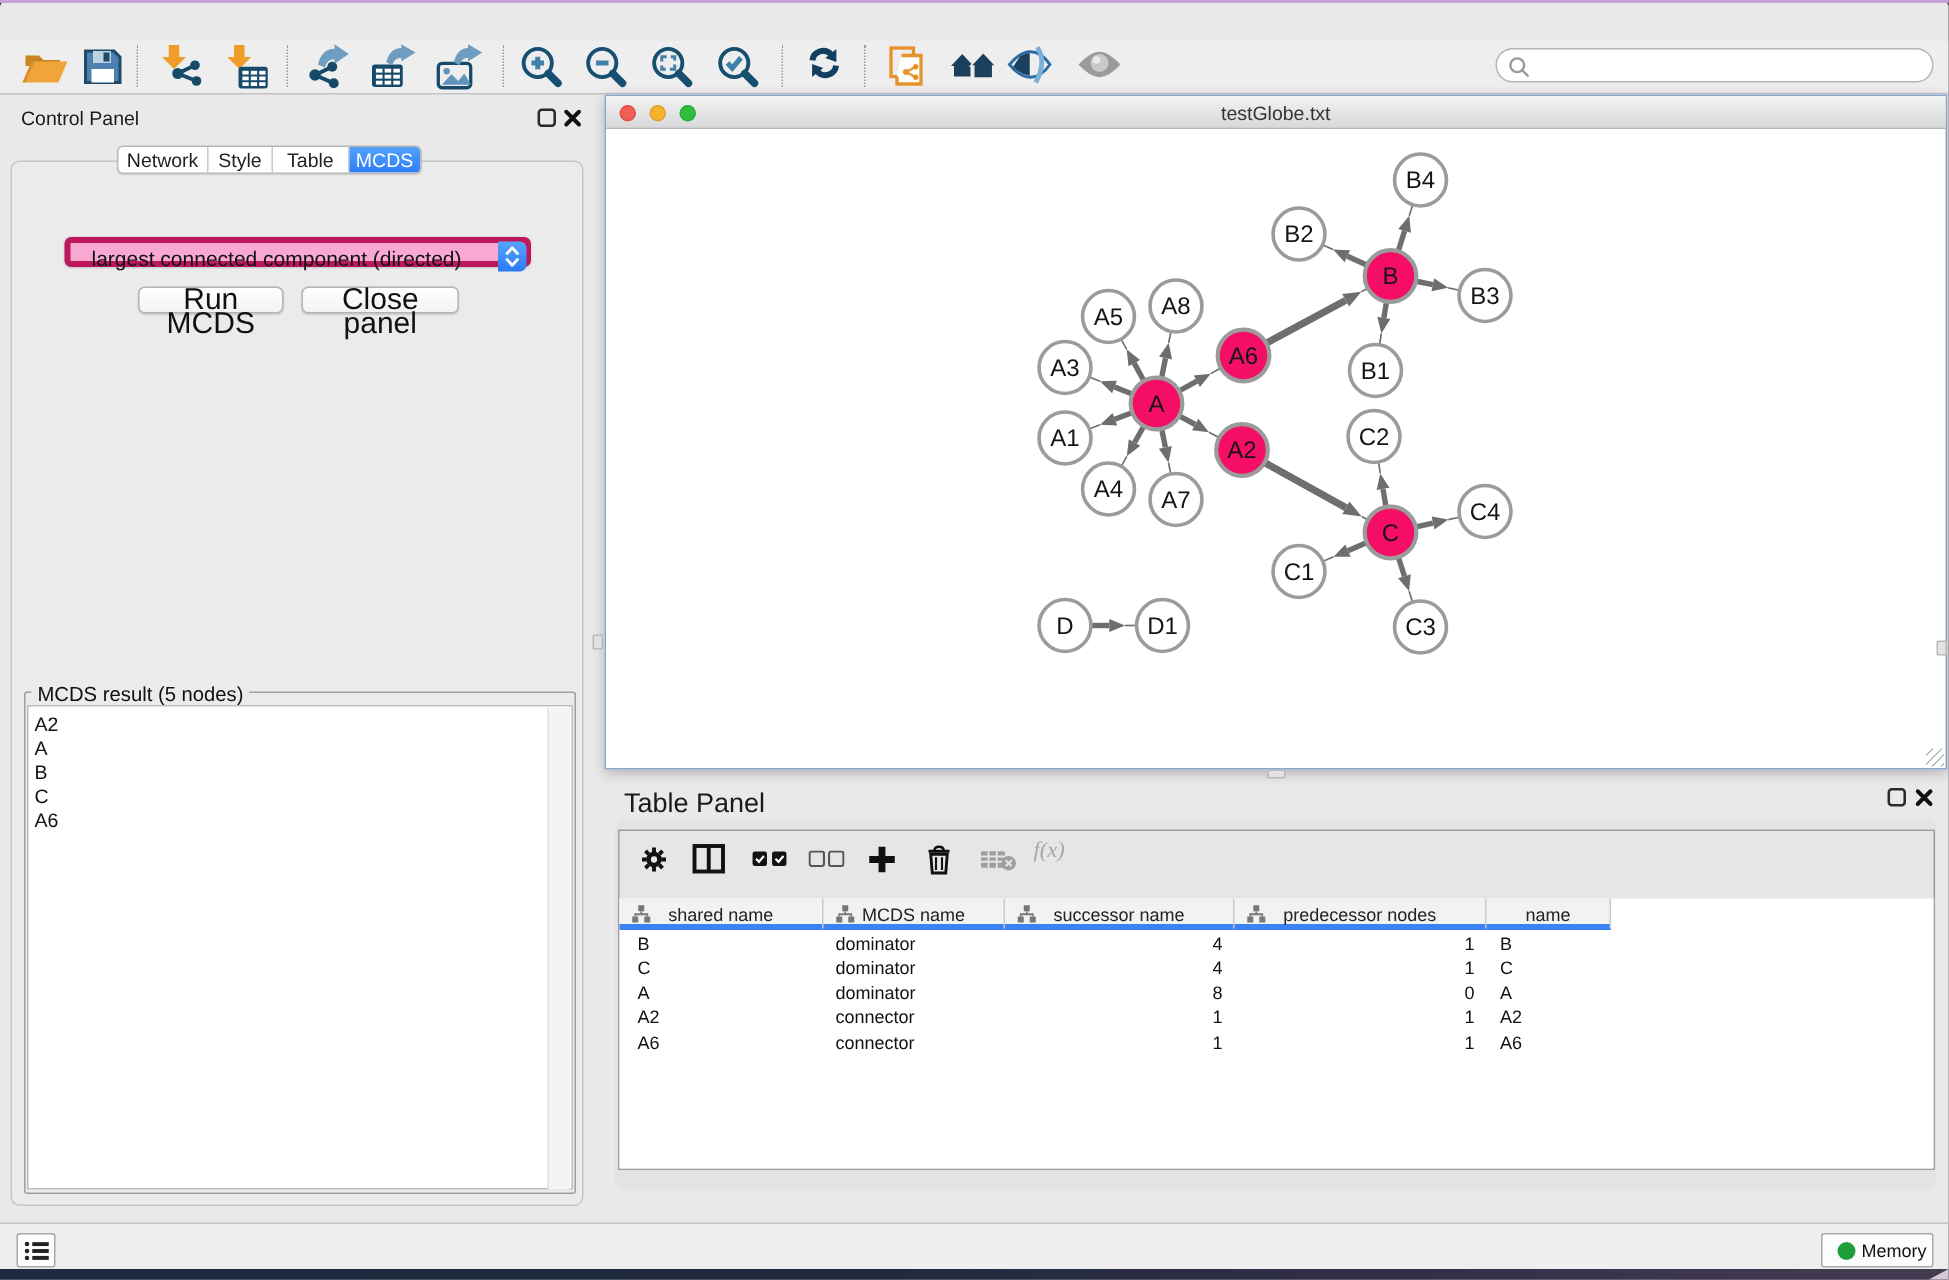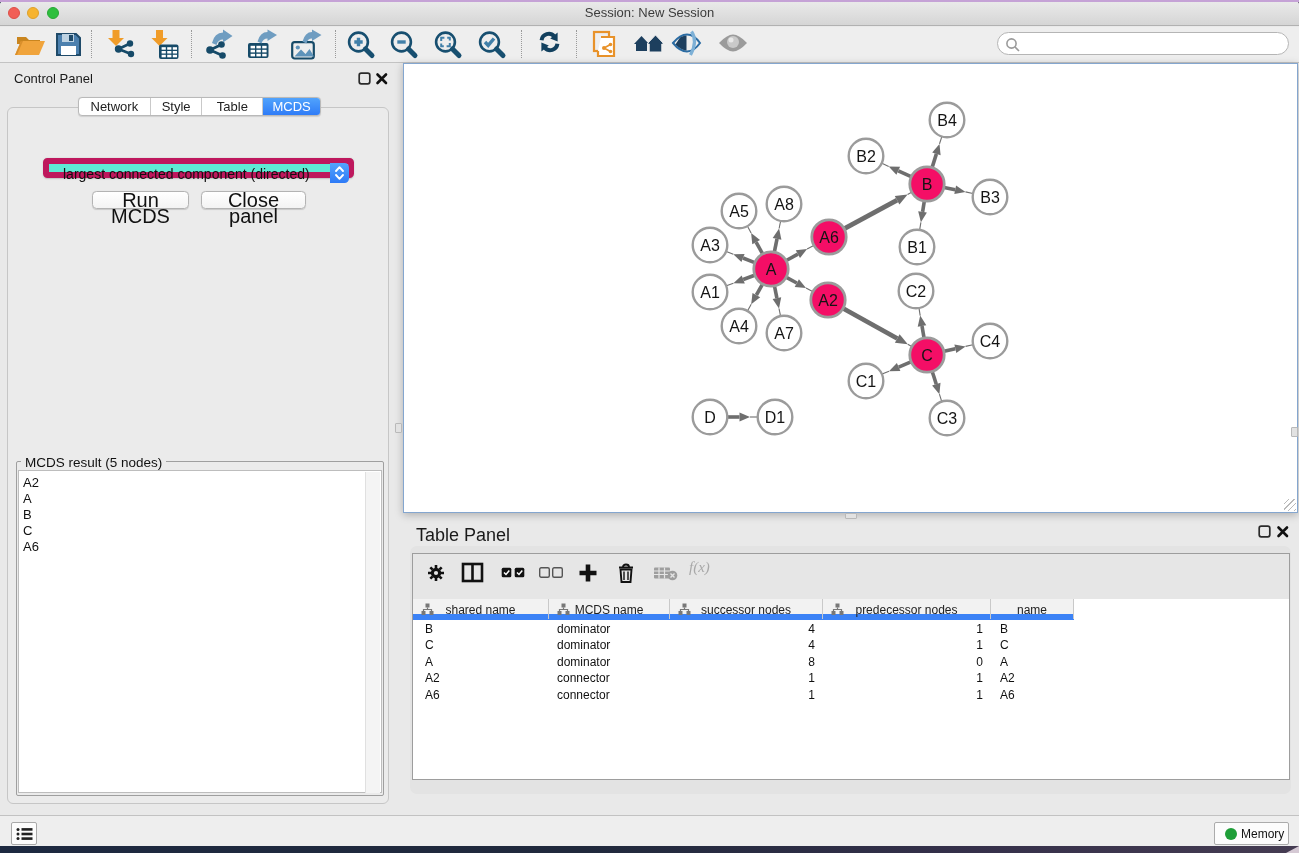--- a/index.html
+++ b/index.html
@@ -20,24 +20,24 @@
 #mainbg{position:absolute;left:0;top:64px;width:100%;height:752px;background:#e9e9e9}
 #statusline{position:absolute;left:0;top:815px;width:100%;height:0;border-top:1px solid #c2c2c2}
 #statusbar{position:absolute;left:0;top:816px;width:100%;height:30px;background:#eeeeee}
 
 #cp-title{position:absolute;left:14px;top:71px;font-size:13px;color:#1a1a1a}
 #cp-pane{position:absolute;left:7px;top:107px;width:382px;height:697px;border:1px solid #c6c6c6;border-radius:6px;background:#ebebeb}
 .seg{position:absolute;display:flex;background:#fff;border:1px solid #b9b9b9;border-radius:4px;overflow:hidden;box-shadow:0 .5px 1px rgba(0,0,0,.12)}
 .seg div{font-size:13px;color:#222;text-align:center;border-right:1px solid #c9c9c9;display:flex;align-items:center;justify-content:center}
 .seg div:last-child{border-right:none}
 .seg .on{background:linear-gradient(#51a3fc,#2f7cf7);color:#fff;border-right:none}
-#cp-tabs{left:78px;top:97px;width:243px;height:19px}
+#cp-tabs{left:78px;top:97px;width:203px;height:19px}
 #cp-tabs .s1{width:72px}#cp-tabs .s2{width:52px}#cp-tabs .s3{width:61px}#cp-tabs .s4{width:57px}
 #optlabel{position:absolute;left:7px;top:136px;width:382px;text-align:center;font-size:14px;color:#111}
-#dropdown{position:absolute;left:43px;top:158px;width:311px;height:20px;background:#5eead4;border:6px solid #be185d;border-radius:4.5px;box-shadow:0 .5px 1.5px rgba(0,0,0,.18)}
+#dropdown{position:absolute;left:43px;top:158px;width:311px;height:20px;background:#f9a8d4;border:4px solid #be185d;border-radius:4.5px;box-shadow:0 .5px 1.5px rgba(0,0,0,.18)}
 #dropdown span{position:absolute;left:14px;top:2px;font-size:14px;color:#111}
 #ddbtn{position:absolute;right:-1px;top:-1px;width:19px;height:20px;background:linear-gradient(#54a5fd,#2d7af6);border-radius:0 4.5px 4.5px 0}
 .btn{position:absolute;height:18px;background:linear-gradient(#ffffff,#f3f3f3);border:1px solid #b3b3b3;border-radius:4.5px;font-size:20px;color:#111;text-align:center;line-height:16px;box-shadow:0 .5px 1px rgba(0,0,0,.15)}
 #btn-run{left:92px;top:191px;width:97px}
 #btn-close{left:201px;top:191px;width:105px}
 #groupbox{position:absolute;left:16px;top:461px;width:368px;height:335px;border:1px solid #9f9f9f;border-radius:2px}
 #grouplabel{position:absolute;left:21px;top:455px;background:#ebebeb;padding:0 4px;font-size:13.5px;color:#111}
 #mcdslist{position:absolute;left:18px;top:470px;width:364px;height:323px;background:#fff;border:1px solid #bdbdbd}
 #mcdslist .it{position:absolute;left:4px;font-size:13px;color:#111}
 #mcdssb{position:absolute;right:1px;top:1px;width:15px;height:321px;background:#f4f4f4;border-left:1px solid #e0e0e0}
@@ -49,44 +49,38 @@
 #nw-titlebar .t3{left:49px;top:6px;width:11px;height:11px;background:#2ebf3e;border:1px solid #29a836}
 #nw-title{position:absolute;top:4px;left:0;width:100%;text-align:center;font-size:13px;color:#333}
 #nw-grip{position:absolute;right:1px;bottom:1px;width:12px;height:12px;background:
  repeating-linear-gradient(135deg,transparent 0 3px,#b9b9b9 3px 4px)}
 .handle{position:absolute;background:#e2e2e2;border:1px solid #b9b9b9;border-radius:1px}
 
 #tp-title{position:absolute;left:416px;top:525px;font-size:18px;color:#1a1a1a}
 #tp-box{position:absolute;left:412px;top:553px;width:878px;height:227px;border:1px solid #9d9d9d;background:#e6e6e6}
 #tp-toolbar{position:absolute;left:0;top:0;width:100%;height:45px}
 #tp-table{position:absolute;left:0;top:45px;width:876px;height:180px;background:#fff}
-#tp-header{position:absolute;left:0;top:0;width:661px;height:21px;background:#f2f2f2;border-bottom:6px solid #3b82f6}
+#tp-header{position:absolute;left:0;top:0;width:661px;height:21px;background:#f2f2f2;border-bottom:4px solid #3b82f6}
 .hcell{position:absolute;top:0;height:20px;border-right:1px solid #c9c9c9}
 .hlab{position:absolute;top:3.5px;width:100%;text-align:center;font-size:12px;color:#222}
 .treeic{position:absolute;top:4px;left:8px}
 .trow{position:absolute;font-size:12px;color:#111;height:16px;line-height:16px}
 .tcell{position:absolute;top:0}
 #tp-tabs{left:672px;top:790px;width:358px;height:20px}
 #tp-tabs div{font-size:13.5px}
 #tp-tabs .s1{width:92px}#tp-tabs .s2{width:89px}#tp-tabs .s3{width:115px}#tp-tabs .s4{width:62px}
 
 #listbtn{position:absolute;left:11px;top:822px;width:26px;height:23px;background:#fcfcfc;border:1px solid #a9a9a9;border-radius:2px}
 #membtn{position:absolute;left:1214px;top:822px;width:75px;height:23px;background:#fcfcfc;border:1px solid #ababab;border-radius:2px;font-size:12px;color:#111}
 #membtn b{position:absolute;left:10px;top:5px;width:12px;height:12px;border-radius:50%;background:#1e9e38}
 #membtn span{position:absolute;left:26px;top:4px;font-weight:normal}
 </style></head><body>
 <div id="desk"></div>
 <div id="desktop-top"></div>
 <div id="app">
-<div id="titlebar">
-      <i class="tl t1"></i>
-      <i class="tl t2"></i>
-      <i class="tl t3"></i>
-      <div id="apptitle">Session: New Session</div>
-    </div>
 <div id="toolbar">
 <i class="tsep" style="left:91px"></i>
       <i class="tsep" style="left:191px"></i>
       <i class="tsep" style="left:335px"></i>
       <i class="tsep" style="left:521px"></i>
       <i class="tsep" style="left:576px"></i>
 <svg class="ticon" style="left:13px" width="34" height="31">
         <path d="M4 8 h9 l3 3 h11 v4 h-23 z" fill="#c9851f"></path>
         <path d="M2 26 L8 12 L32 12 L26 26 Z" fill="#f0a43c"></path>
         <path d="M2 26 L8 12 l2 0 L4 26 Z" fill="#d98f2b"></path>
@@ -231,20 +225,26 @@
     <div id="grouplabel">MCDS result (5 nodes)</div>
 <div id="mcdslist">
       <div class="it" style="top:4px">A2</div>
       <div class="it" style="top:20px">A</div>
       <div class="it" style="top:36px">B</div>
       <div class="it" style="top:52px">C</div>
       <div class="it" style="top:68px">A6</div>
       <div id="mcdssb"></div>
     </div>
 <div id="netwin">
+      <div id="nw-titlebar">
+        <i class="tl t1"></i>
+        <i class="tl t2"></i>
+        <i class="tl t3"></i>
+        <div id="nw-title">testGlobe.txt</div>
+      </div>
       <div id="nw-grip"></div>
     </div>
 <svg width="895" height="427" viewBox="403 85 895 427" style="position:absolute;left:403px;top:85px" font-family="Liberation Sans, sans-serif">
       <line x1="733.4" y1="283.2" x2="726.4" y2="285.8" stroke="#6e6e6e" stroke-width="1.1"></line>
       <line x1="754.6" y1="275.2" x2="743.2" y2="279.5" stroke="#6e6e6e" stroke-width="3.6"></line>
       <polygon points="733.4,283.2 741.7,275.4 744.8,283.6" fill="#6e6e6e"></polygon>
       <line x1="733.3" y1="254.2" x2="726.3" y2="251.4" stroke="#6e6e6e" stroke-width="1.1"></line>
       <line x1="754.7" y1="262.6" x2="743.0" y2="258.0" stroke="#6e6e6e" stroke-width="3.6"></line>
       <polygon points="733.3,254.2 744.6,253.9 741.4,262.1" fill="#6e6e6e"></polygon>
       <line x1="751.2" y1="304.2" x2="747.6" y2="310.7" stroke="#6e6e6e" stroke-width="1.1"></line>
@@ -410,21 +410,21 @@
             </svg>
             <div class="hlab">MCDS name</div>
           </div>
 <div class="hcell" style="left:257px;width:153px">
             <svg class="treeic" width="13" height="13">
               <rect x="4.5" y="0.5" width="4" height="4" fill="#787878"></rect>
               <rect x="0.5" y="8" width="4" height="4" fill="#787878"></rect>
               <rect x="8.5" y="8" width="4" height="4" fill="#787878"></rect>
               <path d="M6.5 4.5 v2 M2.5 8 v-1.5 h8 V8" stroke="#787878" stroke-width="1.2" fill="none"></path>
             </svg>
-            <div class="hlab">successor nodes</div>
+            <div class="hlab">successor name</div>
           </div>
 <div class="hcell" style="left:410px;width:168px">
             <svg class="treeic" width="13" height="13">
               <rect x="4.5" y="0.5" width="4" height="4" fill="#787878"></rect>
               <rect x="0.5" y="8" width="4" height="4" fill="#787878"></rect>
               <rect x="8.5" y="8" width="4" height="4" fill="#787878"></rect>
               <path d="M6.5 4.5 v2 M2.5 8 v-1.5 h8 V8" stroke="#787878" stroke-width="1.2" fill="none"></path>
             </svg>
             <div class="hlab">predecessor nodes</div>
           </div>

